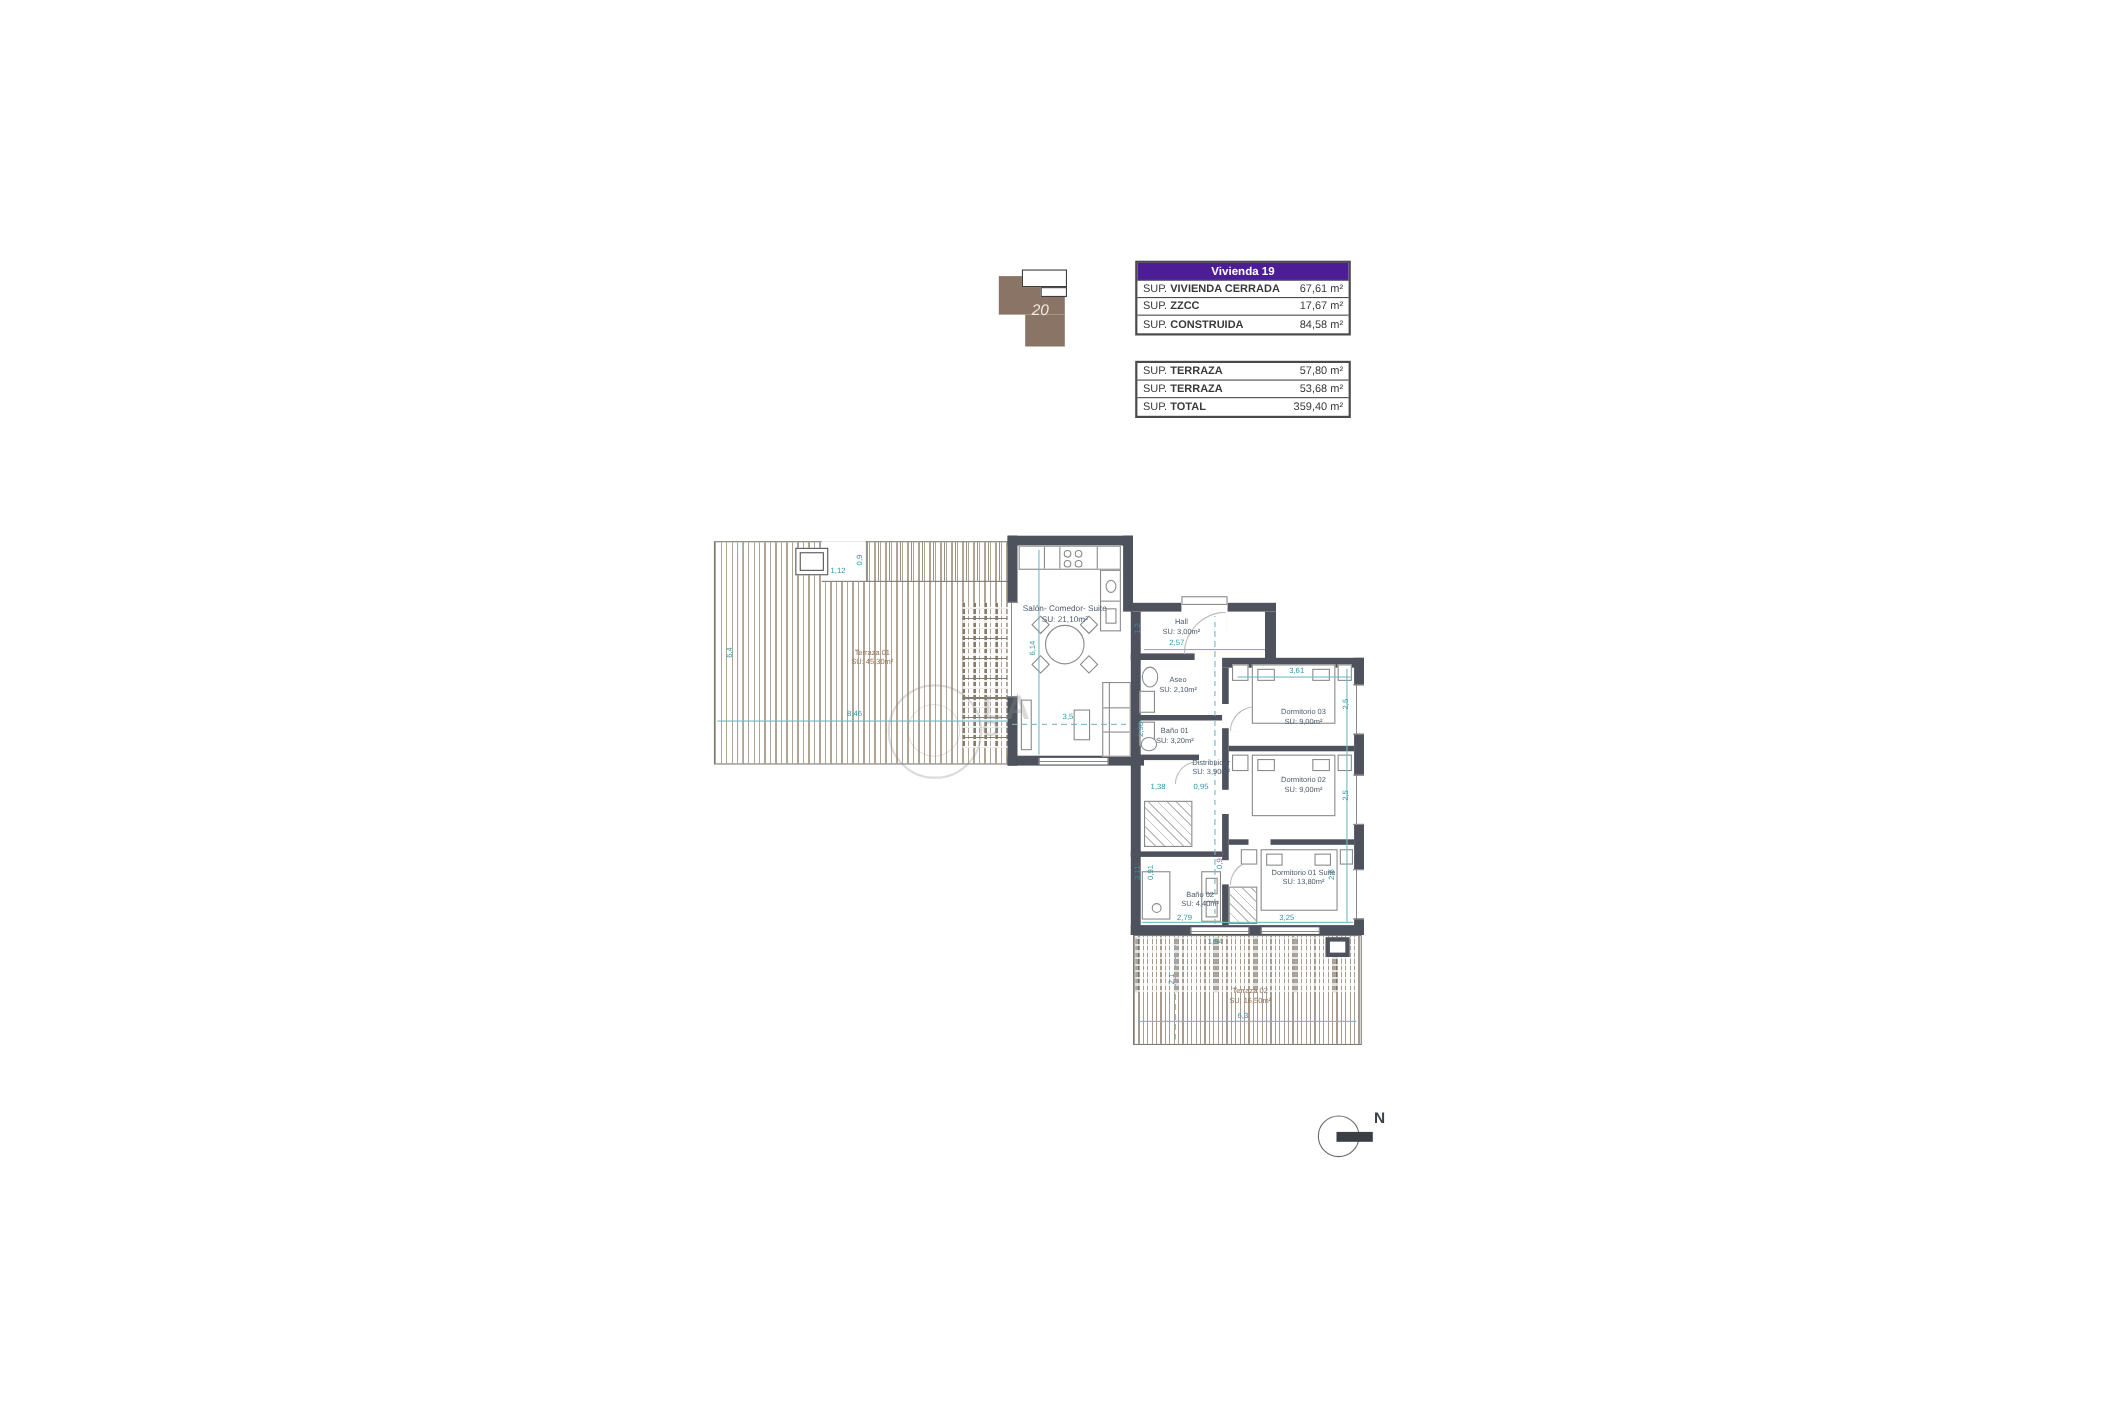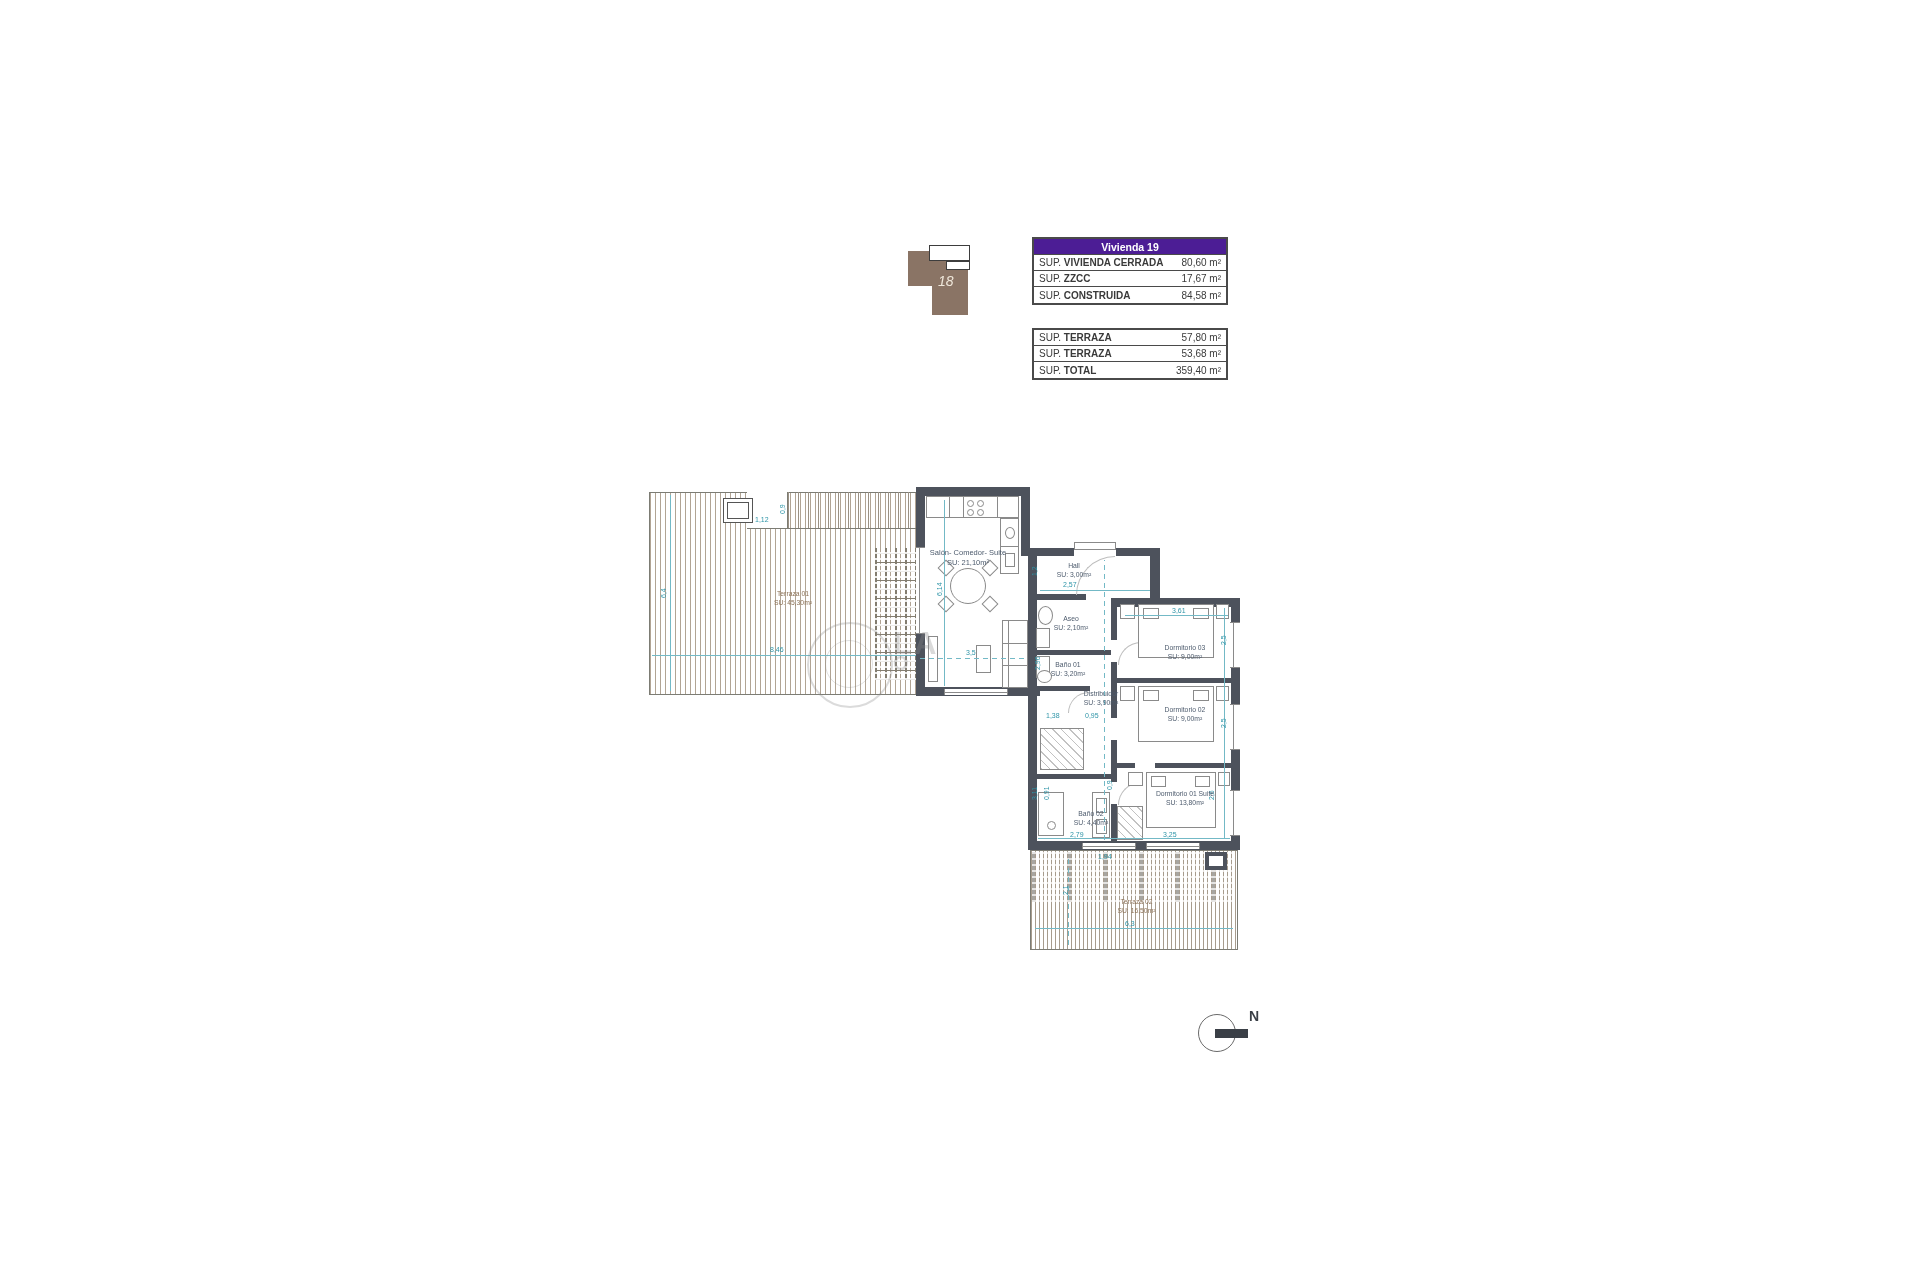--- a/index.html
+++ b/index.html
@@ -68,28 +68,28 @@
 </head>
 <body>
 
 <div id="page">
 
   <div>
     <div class="brown" style="left:908px;top:251px;width:60px;height:35px;"></div>
     <div class="brown" style="left:932px;top:286px;width:36px;height:29px;"></div>
     <div class="whbox" style="left:929px;top:245px;width:41px;height:16px;"></div>
     <div class="whbox" style="left:946px;top:261px;width:24px;height:9px;"></div>
-    <div class="unitnum" style="left:938px;top:273px;">18</div>
+    <div class="unitnum" style="left:938px;top:273px;">20</div>
   </div>
 
   <div class="tbl" style="left:1032px;top:237px;">
     <div class="hd">Vivienda 19</div>
     <div class="row">
       <span class="lbl"><span>SUP. </span><b>VIVIENDA CERRADA</b></span>
-      <span class="val">80,60 m²</span>
+      <span class="val">67,61 m²</span>
     </div>
     <div class="row">
       <span class="lbl"><span>SUP. </span><b>ZZCC</b></span>
       <span class="val">17,67 m²</span>
     </div>
     <div class="row">
       <span class="lbl"><span>SUP. </span><b>CONSTRUIDA</b></span>
       <span class="val">84,58 m²</span>
     </div>
   </div>

